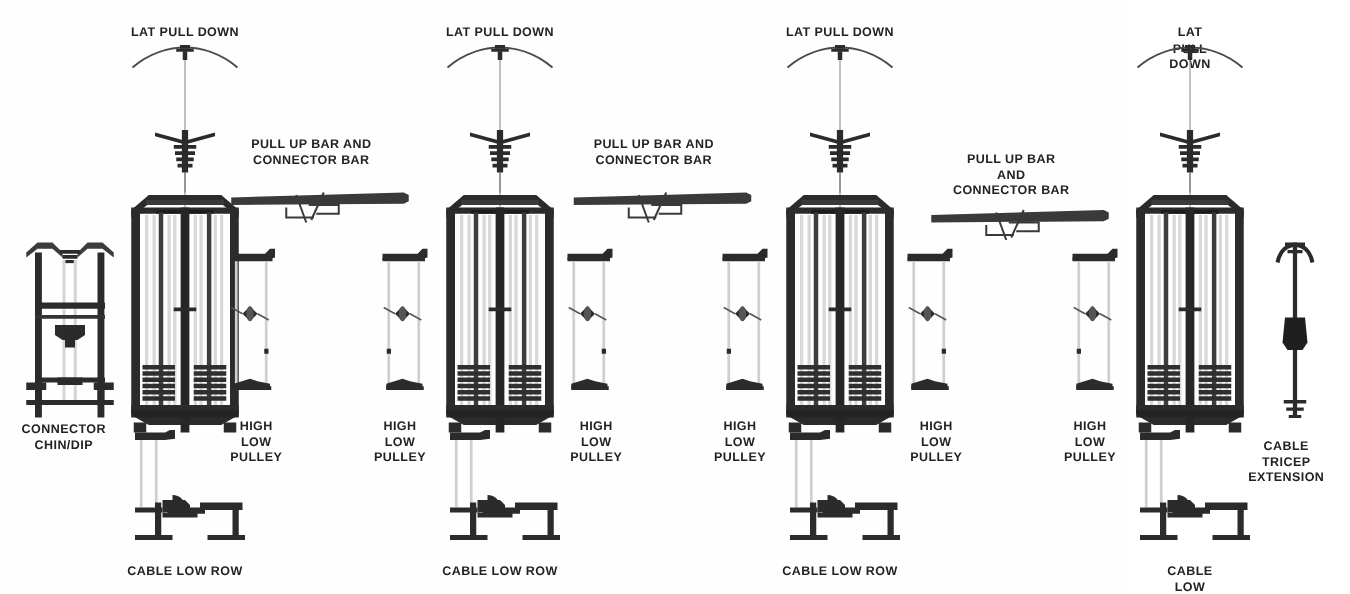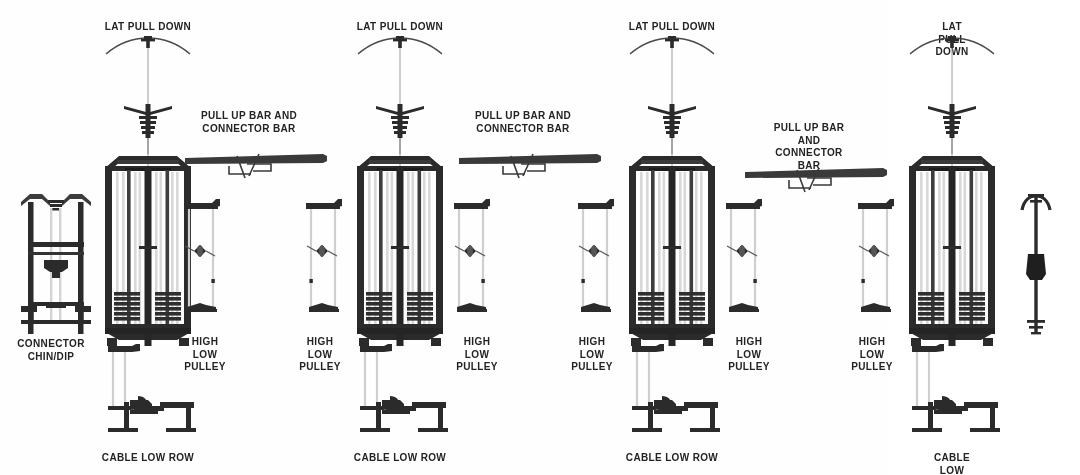--- a/index.html
+++ b/index.html
@@ -2,21 +2,21 @@
 <html><head>
 <meta charset="utf-8">
 <style>
   html,body{margin:0;padding:0;background:#ffffff;}
   body{
     width:1080px;height:475px;
     font-family:"Liberation Sans", sans-serif;
     color:#1a1a1a;
     overflow:hidden;
   }
-  #stage{position:relative;width:888px;height:475px;background:#fefefe;}
+  #stage{position:relative;width:888px;height:475px;background:#fefefe;padding-left:16px;}
 
   .lbl{
     position:absolute;
     font-size:10px;
     font-weight:700;
     letter-spacing:.35px;
     line-height:12.5px;
     text-align:center;
     color:#232323;
     white-space:pre-line;
@@ -572,20 +572,22 @@
       <path d="M8 18 C10 8, 16 4, 22 4 C28 4, 34 8, 36 18" fill="none" stroke="#2b2b2b" stroke-width="3.2"></path>
       <rect x="14" y="2" width="16" height="2.8" fill="#2b2b2b"></rect>
       <rect x="16" y="8" width="12" height="2.6" fill="#2b2b2b"></rect>
       <rect x="20.3" y="2" width="3.4" height="140" fill="#2b2b2b"></rect>
       <path d="M14 62 L30 62 L32 82 L28 88 L16 88 L12 82 Z" fill="#1f1f1f"></path>
       <rect x="13" y="128" width="18" height="2.8" fill="#2b2b2b"></rect>
       <rect x="15" y="134" width="14" height="2.6" fill="#2b2b2b"></rect>
       <rect x="17" y="140" width="10" height="2.4" fill="#2b2b2b"></rect>
     </svg>
   </div>
+  <div class="lbl" style="left:1029px;top:352px;">CABLE TRICEP
+EXTENSION</div>
 
   <div class="art" style="left:912px;top:344px;">
     <svg width="96" height="96" viewBox="0 0 96 96">
       <path d="M0 2 L24 2 L28 0 L32 0 L32 7 L24 8 L0 8 Z" fill="#2b2b2b"></path>
       <line x1="5" y1="8" x2="5" y2="62" stroke="#cfcfcf" stroke-width="2.2"></line>
       <line x1="17" y1="8" x2="17" y2="62" stroke="#cfcfcf" stroke-width="2.2"></line>
       <g fill="#2b2b2b">
         <rect x="0" y="62" width="22" height="4"></rect>
         <path d="M22 56 L40 56 L44 60 L44 64 L22 66 Z"></path>
         <rect x="16" y="58" width="5" height="28"></rect>

